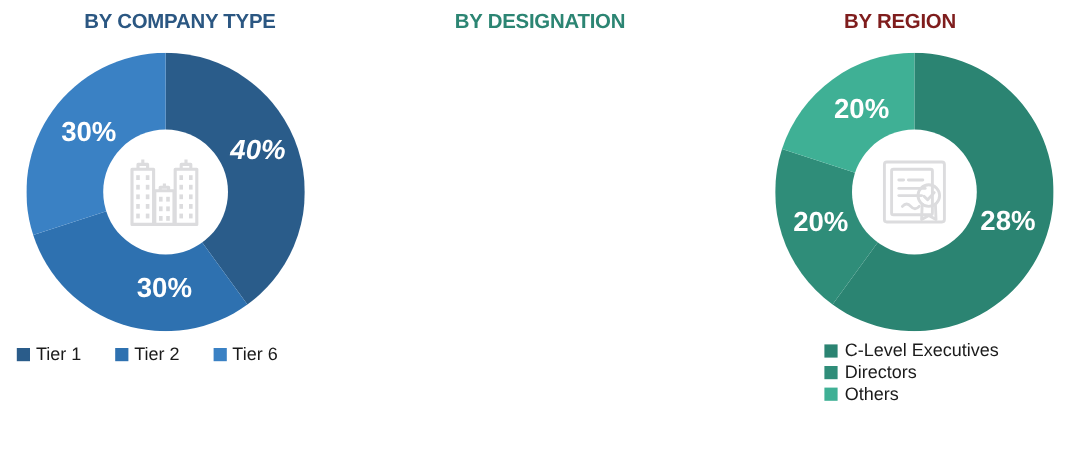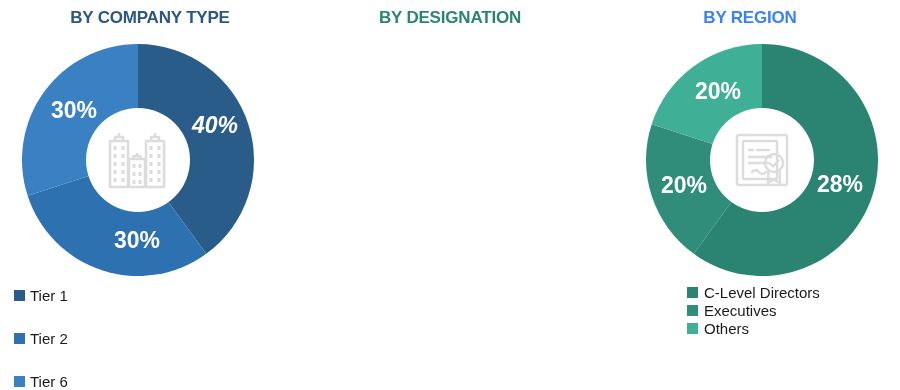--- a/index.html
+++ b/index.html
@@ -19,21 +19,21 @@
   .panel-title{
     position:absolute;top:8px;left:0;width:300px;
     text-align:center;
     font-size:17px;
     font-weight:bold;
     letter-spacing:-0.2px;
     font-family:"Liberation Sans", sans-serif;
   }
   #title-company{color:#2b5782;}
   #title-designation{color:#2c8573;}
-  #title-region{color:#3b82f6;}
+  #title-region{color:#7f1d1d;}
 
   .donut-wrap{position:absolute;}
   #donut-company{left:22px;top:44px;width:232px;height:232px;}
   #donut-designation{left:346px;top:44px;width:232px;height:232px;}
   .donut-svg{display:block;width:100%;height:100%;}
 
   .center-icon{
     position:absolute;left:50%;top:50%;
     transform:translate(-50%,-50%);
     width:78px;height:78px;
@@ -52,21 +52,21 @@
     text-shadow:0 0 1px rgba(0,0,0,0.03);
   }
 
   
   .legend-row{
     position:absolute;
     display:flex;
     align-items:center;
     gap:28px;
   }
-  #legend-company{left:14px;top:288px;flex-direction:column;}
+  #legend-company{left:14px;top:288px;}
   .legend-item{display:flex;align-items:center;gap:5px;}
   .legend-swatch{
     width:11px;height:11px;flex:0 0 auto;display:inline-block;
   }
   .legend-label{
     font-size:15px;color:#1a1a1a;
     font-family:"Liberation Sans", sans-serif;
     line-height:1;
     white-space:nowrap;
   }
@@ -203,25 +203,25 @@
       </div>
 
       <div class="slice-label" style="left:194px;top:140px;">28%</div>
       <div class="slice-label" style="left:38px;top:141px;">20%</div>
       <div class="slice-label" style="left:72px;top:47px;">20%</div>
     </div>
 
     <div class="legend-col" id="legend-designation">
       <div class="legend-item">
         <span class="legend-swatch" style="background:#2b8472;"></span>
-        <span class="legend-label">C-Level Directors</span>
+        <span class="legend-label">C-Level Executives</span>
       </div>
       <div class="legend-item">
         <span class="legend-swatch" style="background:#2f8d79;"></span>
-        <span class="legend-label">Executives</span>
+        <span class="legend-label">Directors</span>
       </div>
       <div class="legend-item">
         <span class="legend-swatch" style="background:#3fb095;"></span>
         <span class="legend-label">Others</span>
       </div>
     </div>
   </div>
 
   <div class="panel" id="panel-region">
 

